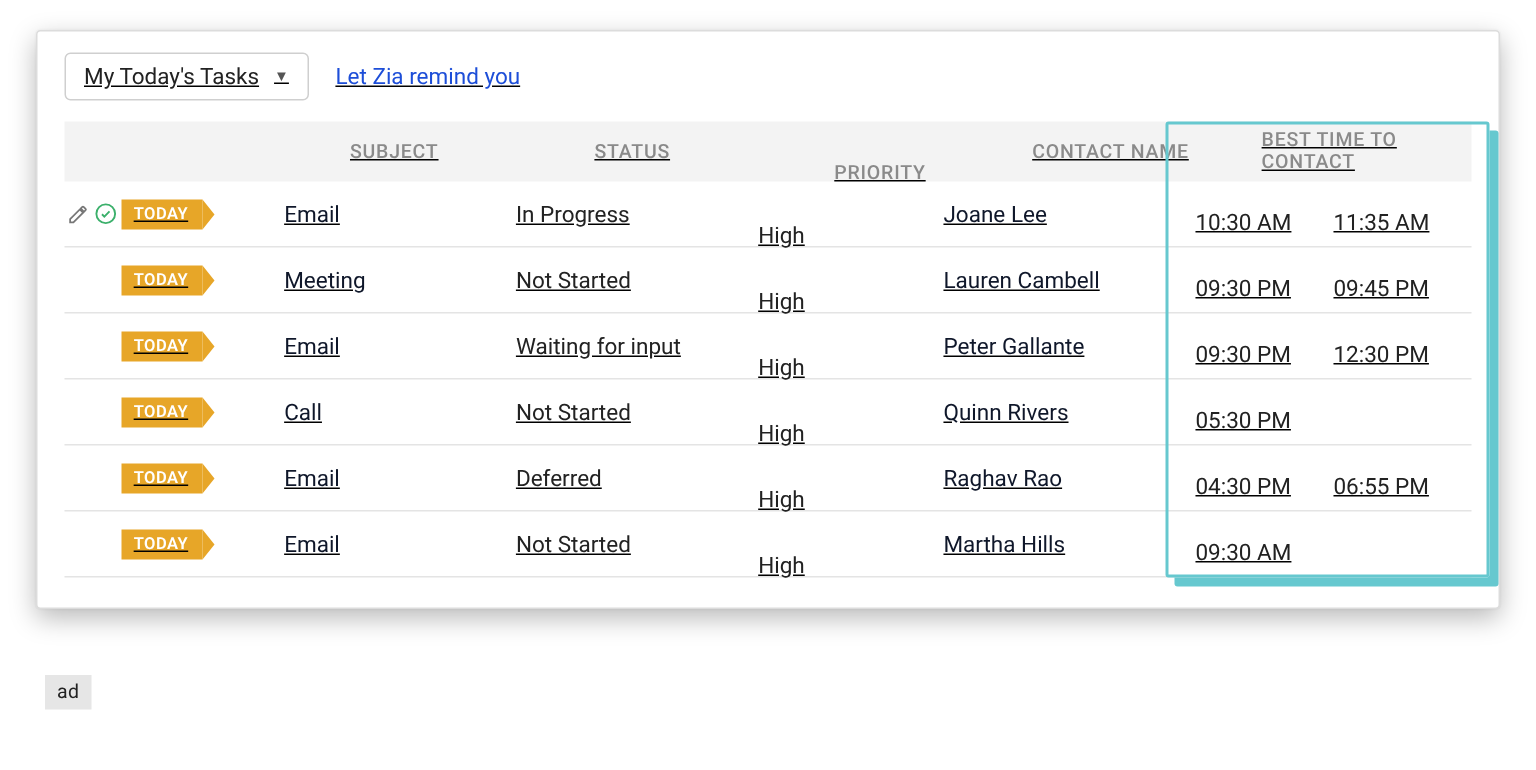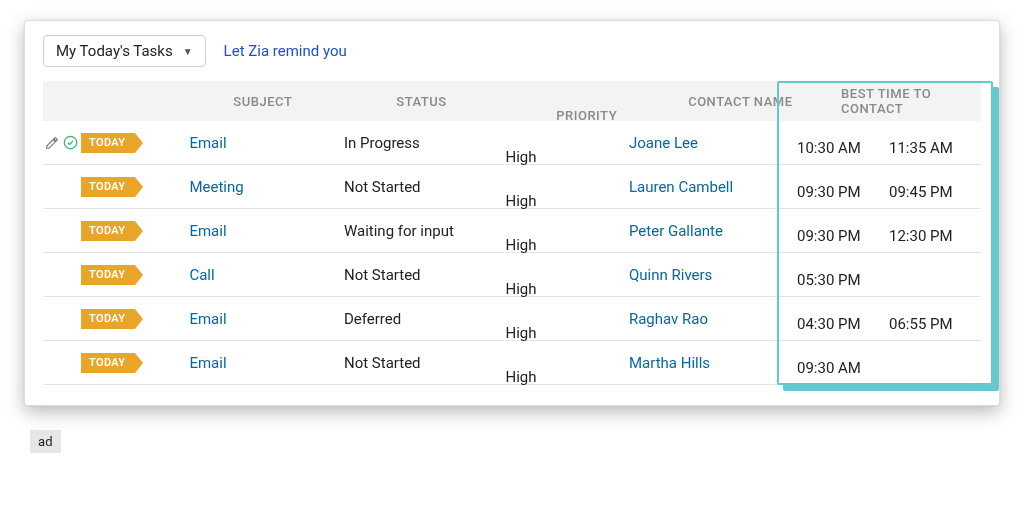--- a/index.html
+++ b/index.html
@@ -9,20 +9,21 @@
   padding: 20px 24px;
   width: 1024px;
 }
 .panel {
   background: #fff;
   border: 1px solid #dcdcdc;
   border-radius: 3px;
   box-shadow: 0 6px 18px rgba(0,0,0,0.28), 0 0 0 1px rgba(0,0,0,0.02);
   position: relative;
   padding-bottom: 20px;
+  text-decoration: underline;
 }
 .topbar {
   display: flex;
   align-items: center;
   gap: 18px;
   padding: 14px 18px 14px 18px;
 }
 .dropdown {
   border: 1px solid #cfcfcf;
   border-radius: 4px;
@@ -65,21 +66,21 @@
   color: #222;
 }
 .col-icons { width: 40px; display:flex; align-items:center; gap:4px; padding-left:2px;}
 .col-badge { width: 114px; display:flex; align-items:flex-start;}
 .col-subject { width: 130px; }
 .col-status { width: 170px; margin-left: 31px; }
 .col-priority { width: 130px; margin-top: 28px; }
 .col-contact { width: 160px; }
 .col-time { width: 200px; display:flex; gap:0; align-items:center; padding-left:16px;}
 .col-time .t { width: 92px; margin-top: 11px; }
-.link { color: #0369a1; cursor: pointer; }
+.link { color: #0f172a; cursor: pointer; }
 
 .ribbon {
   background: #e7a628;
   color: #fff;
   font-size: 11px;
   font-weight: 600;
   letter-spacing: 0.03em;
   padding: 3px 10px 3px 8px;
   position: relative;
   display: inline-block;
@@ -100,21 +101,21 @@
   top: 0;
   right: 6px;
   width: 216px;
   height: 304px;
   border: 2px solid #66c8cf;
   border-radius: 2px;
   box-shadow: 6px 6px 0 0 #66c8cf;
   pointer-events: none;
 }
 .pencil-icon svg, .check-icon svg { display:block; }
-.below { margin-top: 24px; margin-left: 6px;}
+.below { margin-top: 44px; margin-left: 6px;}
 .tinybox {
   display:inline-block;
   background:#e6e6e6;
   color:#222;
   font-size:13px;
   padding:4px 8px;
   letter-spacing:0.02em;
 }
 </style>
 </head>

